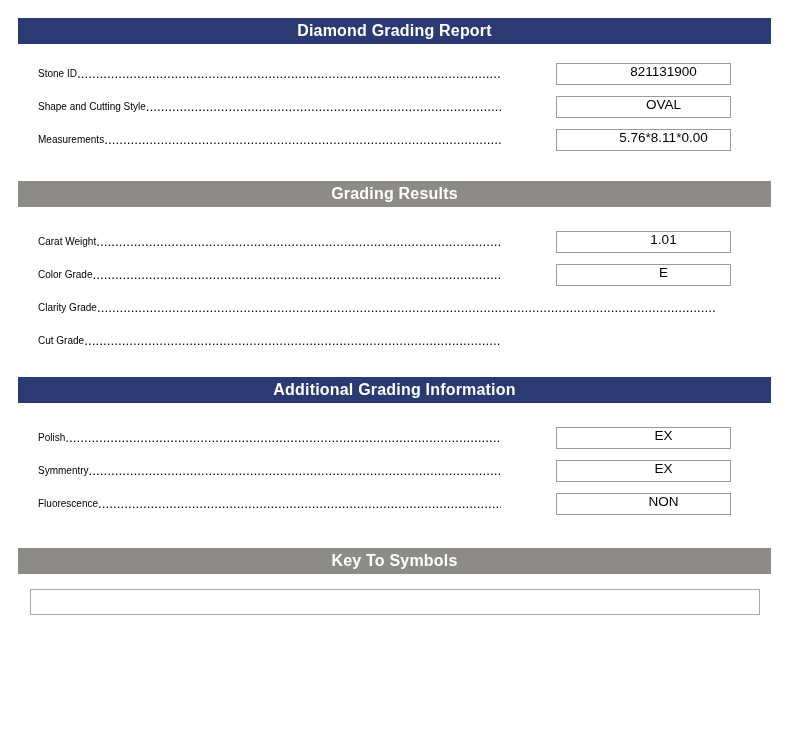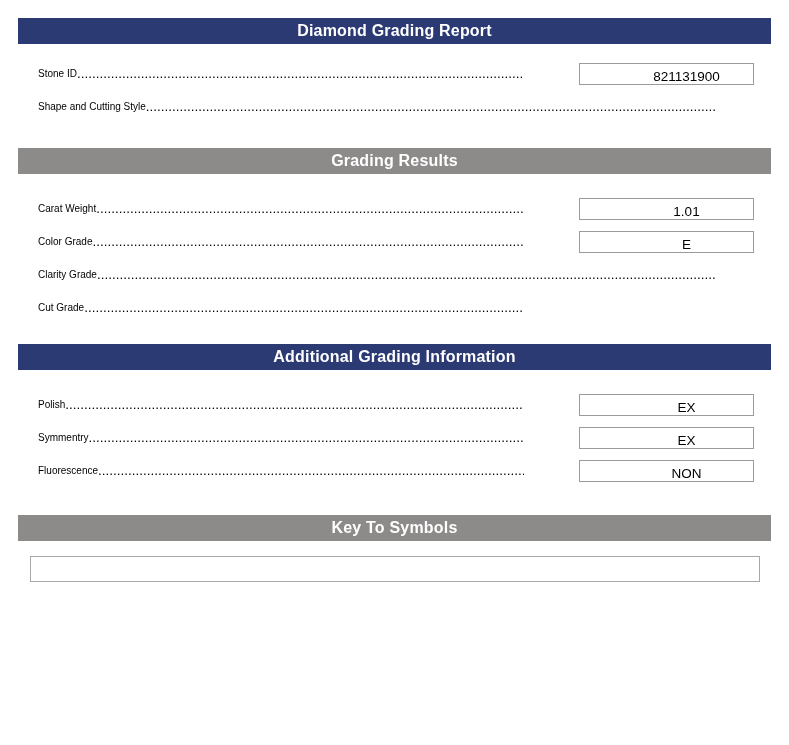--- a/index.html
+++ b/index.html
@@ -40,23 +40,23 @@
     flex:1; overflow:hidden; white-space:nowrap;
     margin-right:55px; font-size:13.5px;
   }
   .dots::after{
     content:"........................................................................................................................................................................................................";
   }
   .value-box{
     width:175px; height:22px; flex:0 0 175px;
     border:1px solid var(--box-border);
     background:#fff;
-    display:flex; align-items:flex-end; justify-content:center;
+    display:flex; align-items:flex-start; justify-content:center;
     font-size:13.5px;
-    margin-right:17px;
+    margin-right:40px;
     padding-left:40px;
   }
   .value-box.ghost{ visibility:hidden; }
 
   .symbols-box{
     margin:15px 11px 0 12px;
     height:26px;
     border:1px solid #a8a8a8;
     background:#fff;
   }
@@ -73,20 +73,30 @@
     <div class="row">
       <span class="label">Stone ID</span>
       <span class="dots"></span>
       <span class="value-box">
         <span>821131900</span>
       </span>
     </div>
     <div class="row">
       <span class="label">Shape and Cutting Style</span>
       <span class="dots"></span>
+      <span class="value-box">
+        <span>OVAL</span>
+      </span>
+    </div>
+    <div class="row">
+      <span class="label">Measurements</span>
+      <span class="dots"></span>
+      <span class="value-box">
+        <span>5.76*8.11*0.00</span>
+      </span>
     </div>
   </div>
 
   <div class="bar gray">
     <span>Grading Results</span>
   </div>
   <div class="rows r2">
     <div class="row">
       <span class="label">Carat Weight</span>
       <span class="dots"></span>

